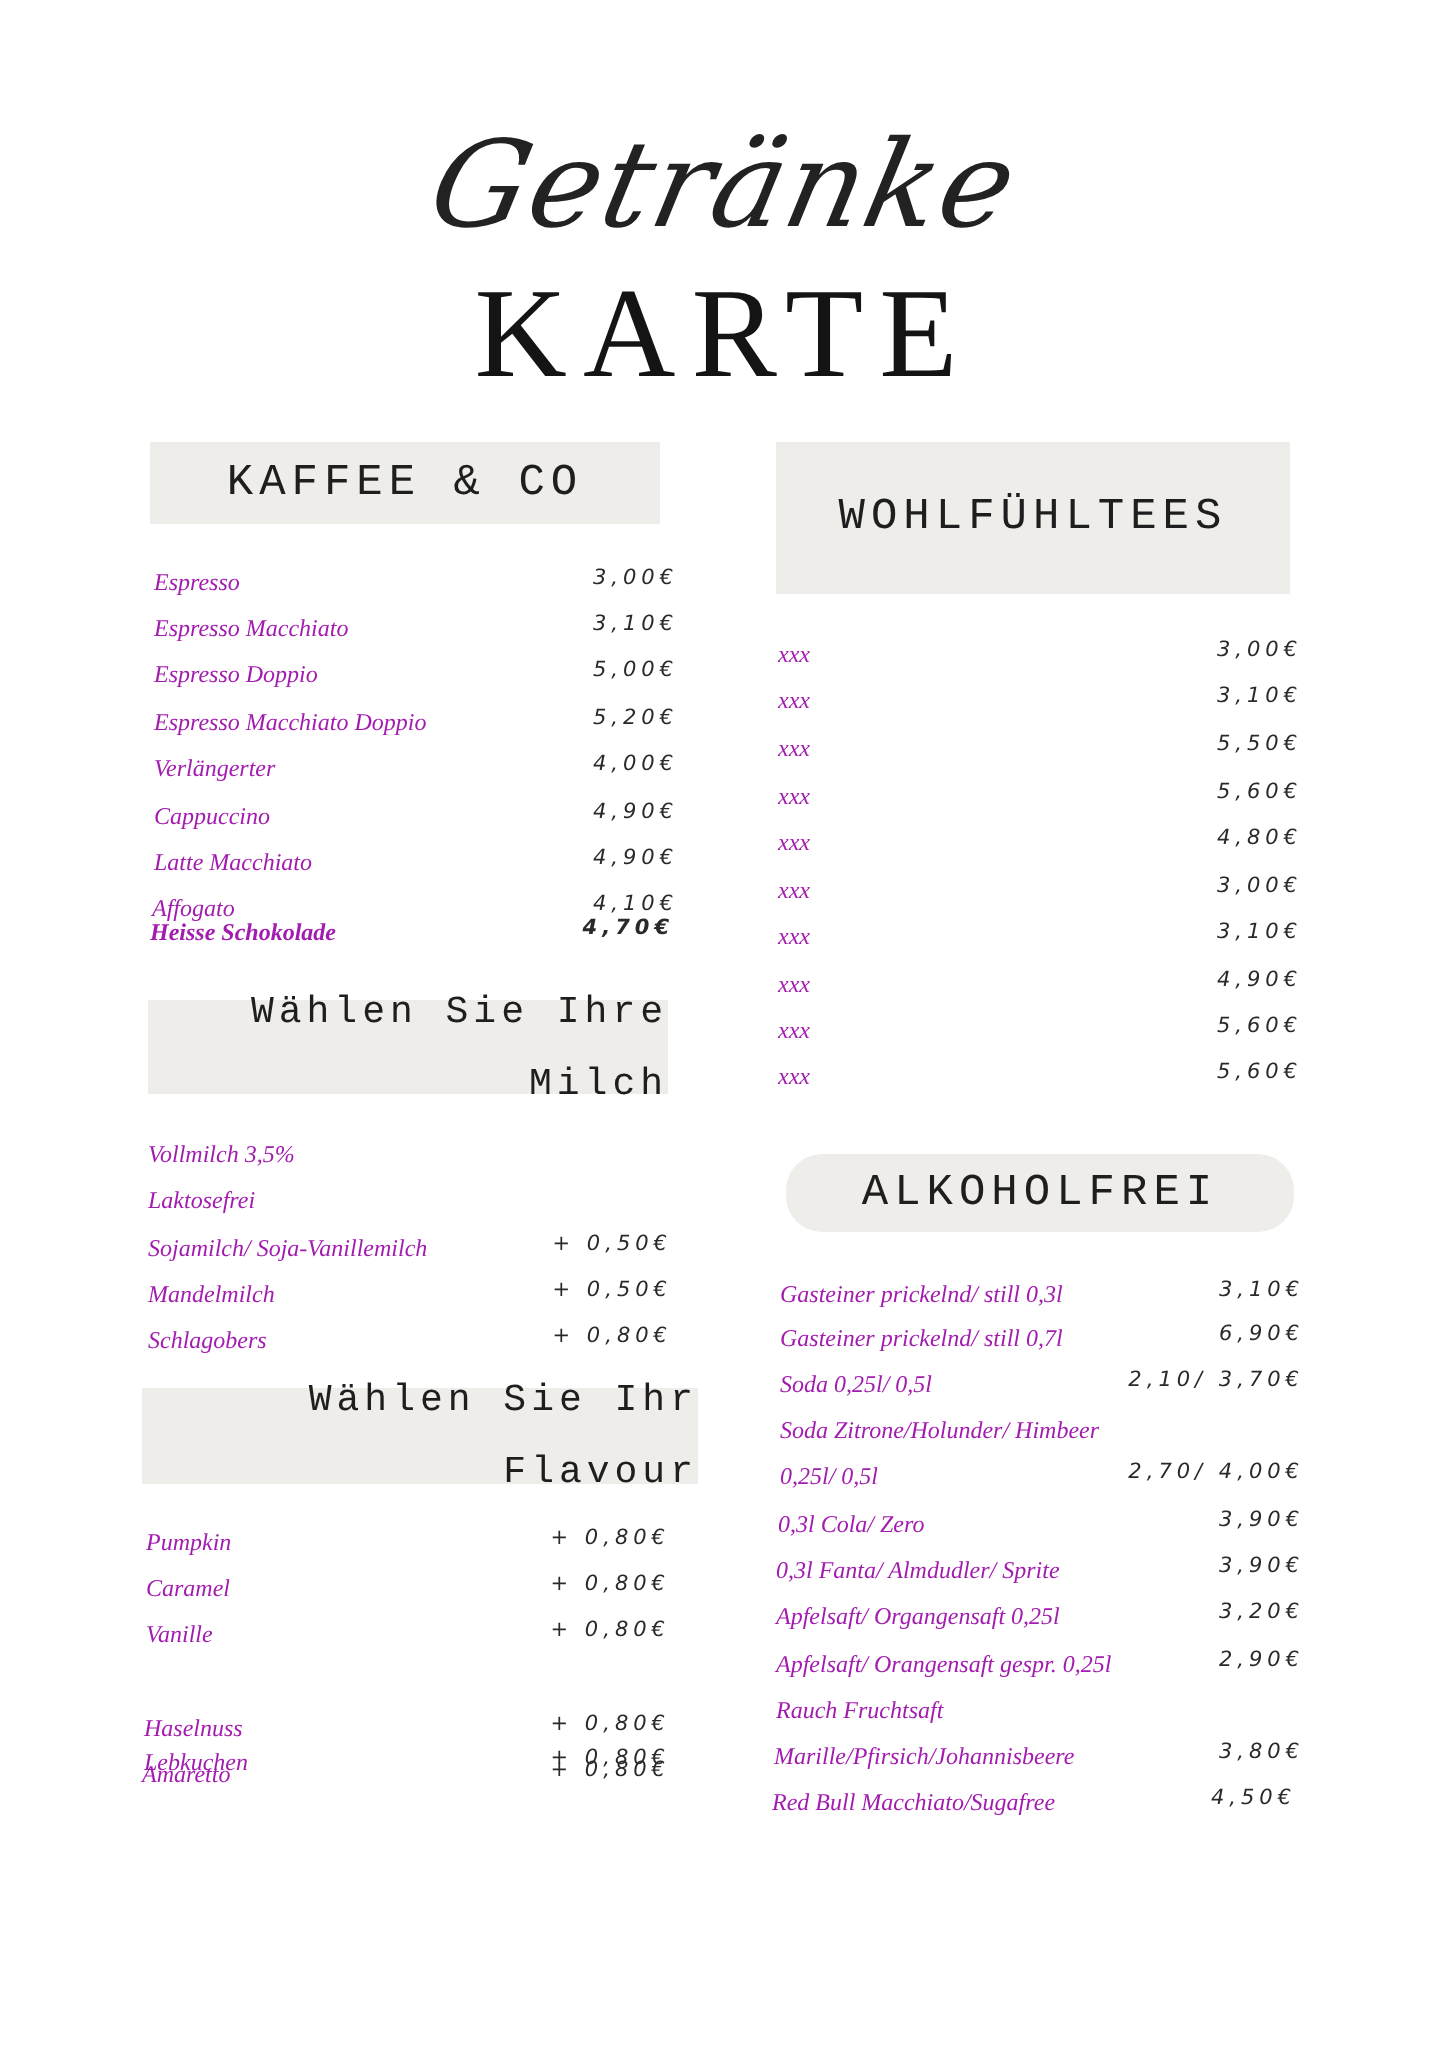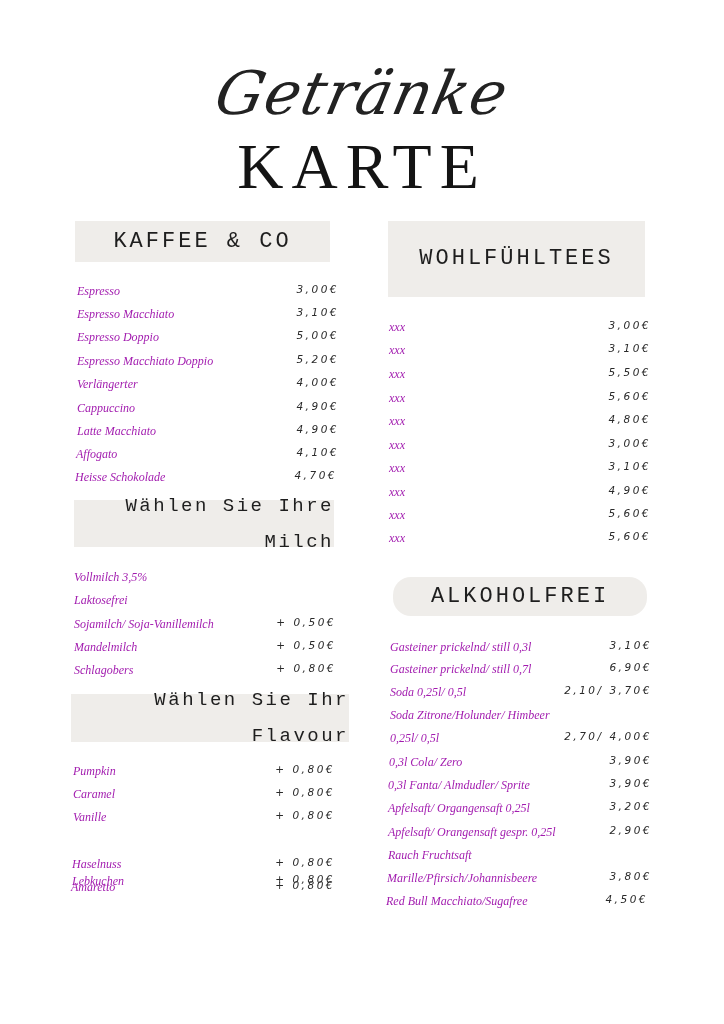--- a/index.html
+++ b/index.html
@@ -108,21 +108,21 @@
       <span class="price">4,90€</span>
     </div>
   <div class="row" style="top:140px;">
       <span class="name">Latte Macchiato</span>
       <span class="price">4,90€</span>
     </div>
   <div class="row" style="top:163px; left:-1px;">
       <span class="name">Affogato</span>
       <span class="price">4,10€</span>
     </div>
-  <div class="row" style="top:186px; left:-2px; right:2px;">
+  <div class="row" style="top:175px; left:-2px; right:2px;font-weight:bold;">
       <span class="name">Heisse Schokolade</span>
       <span class="price">4,70€</span>
     </div>
 </div>
 
 <div class="hdr mixed" style="left:74px; top:500px; width:260px; height:47px;">
   <span class="line">Wählen Sie Ihre Milch</span>
 </div>
 <div class="list" style="left:74px; top:568px; width:262px; height:120px;">
   <div class="row" style="top:0px;">

